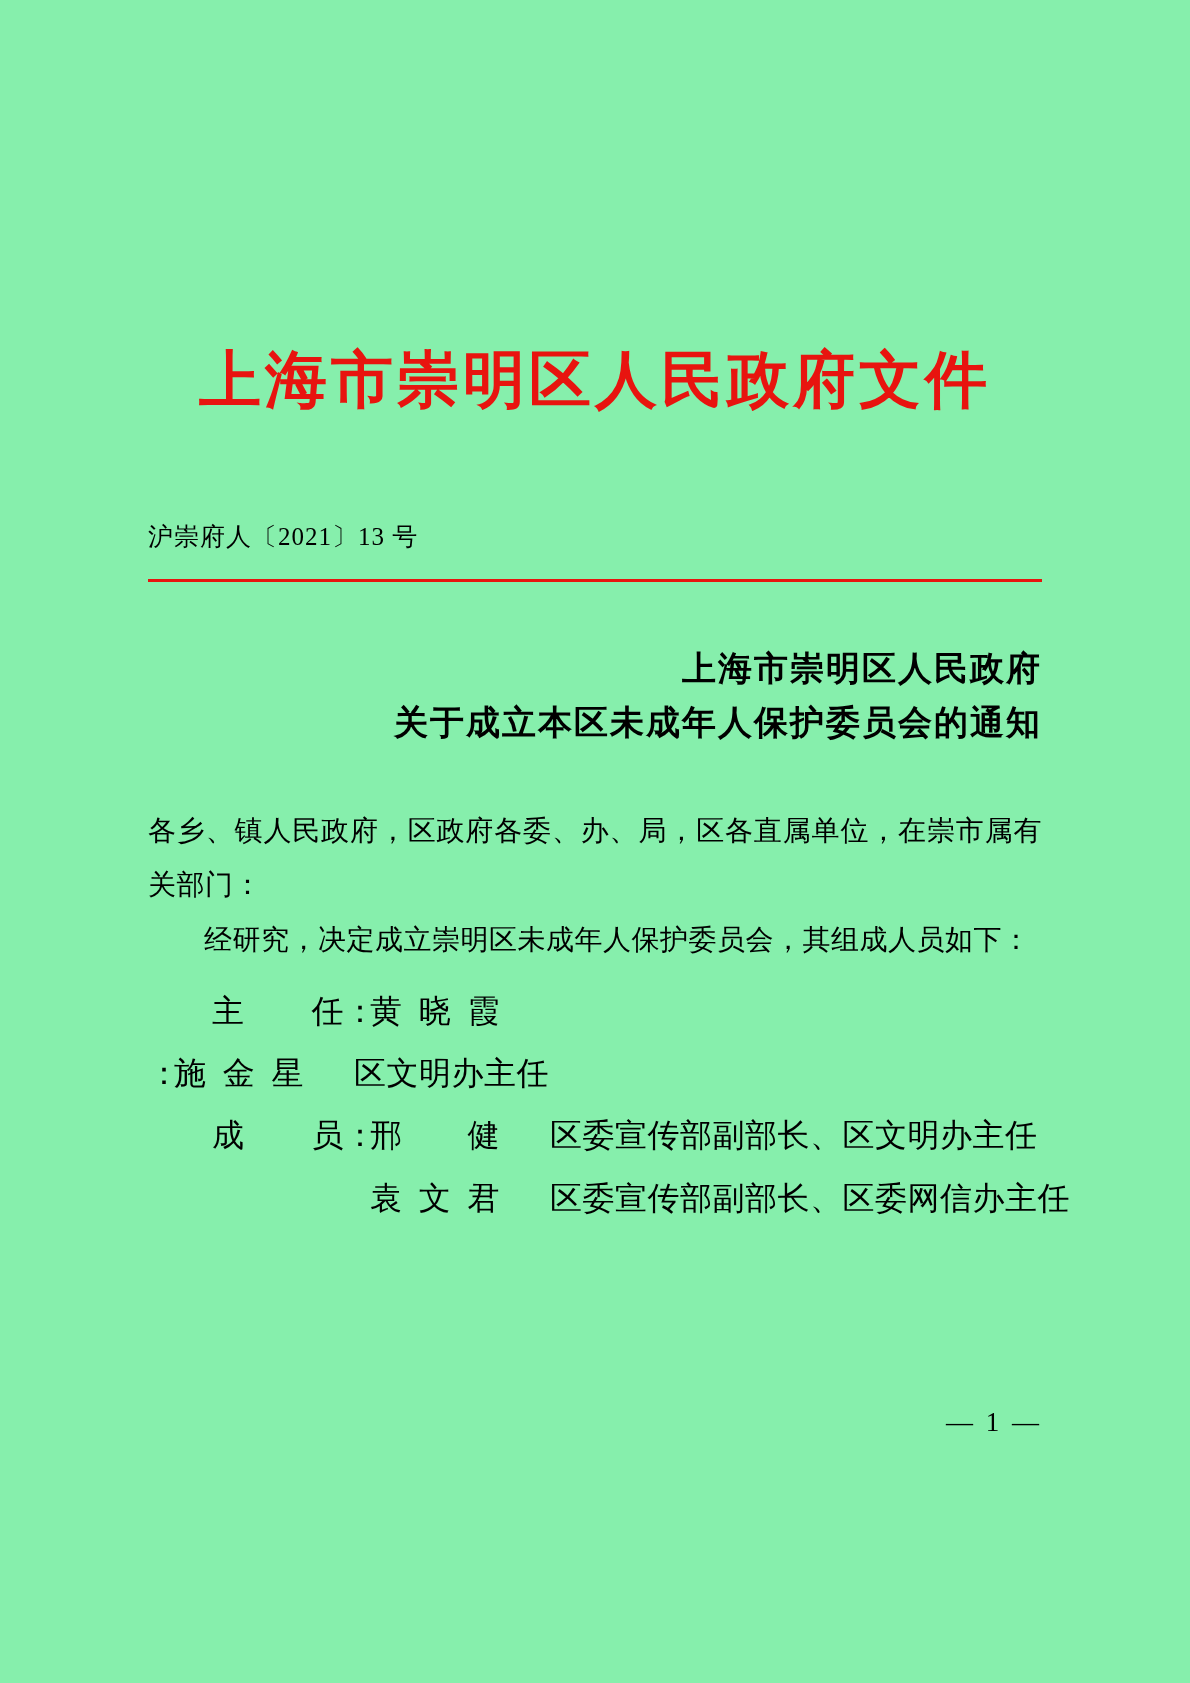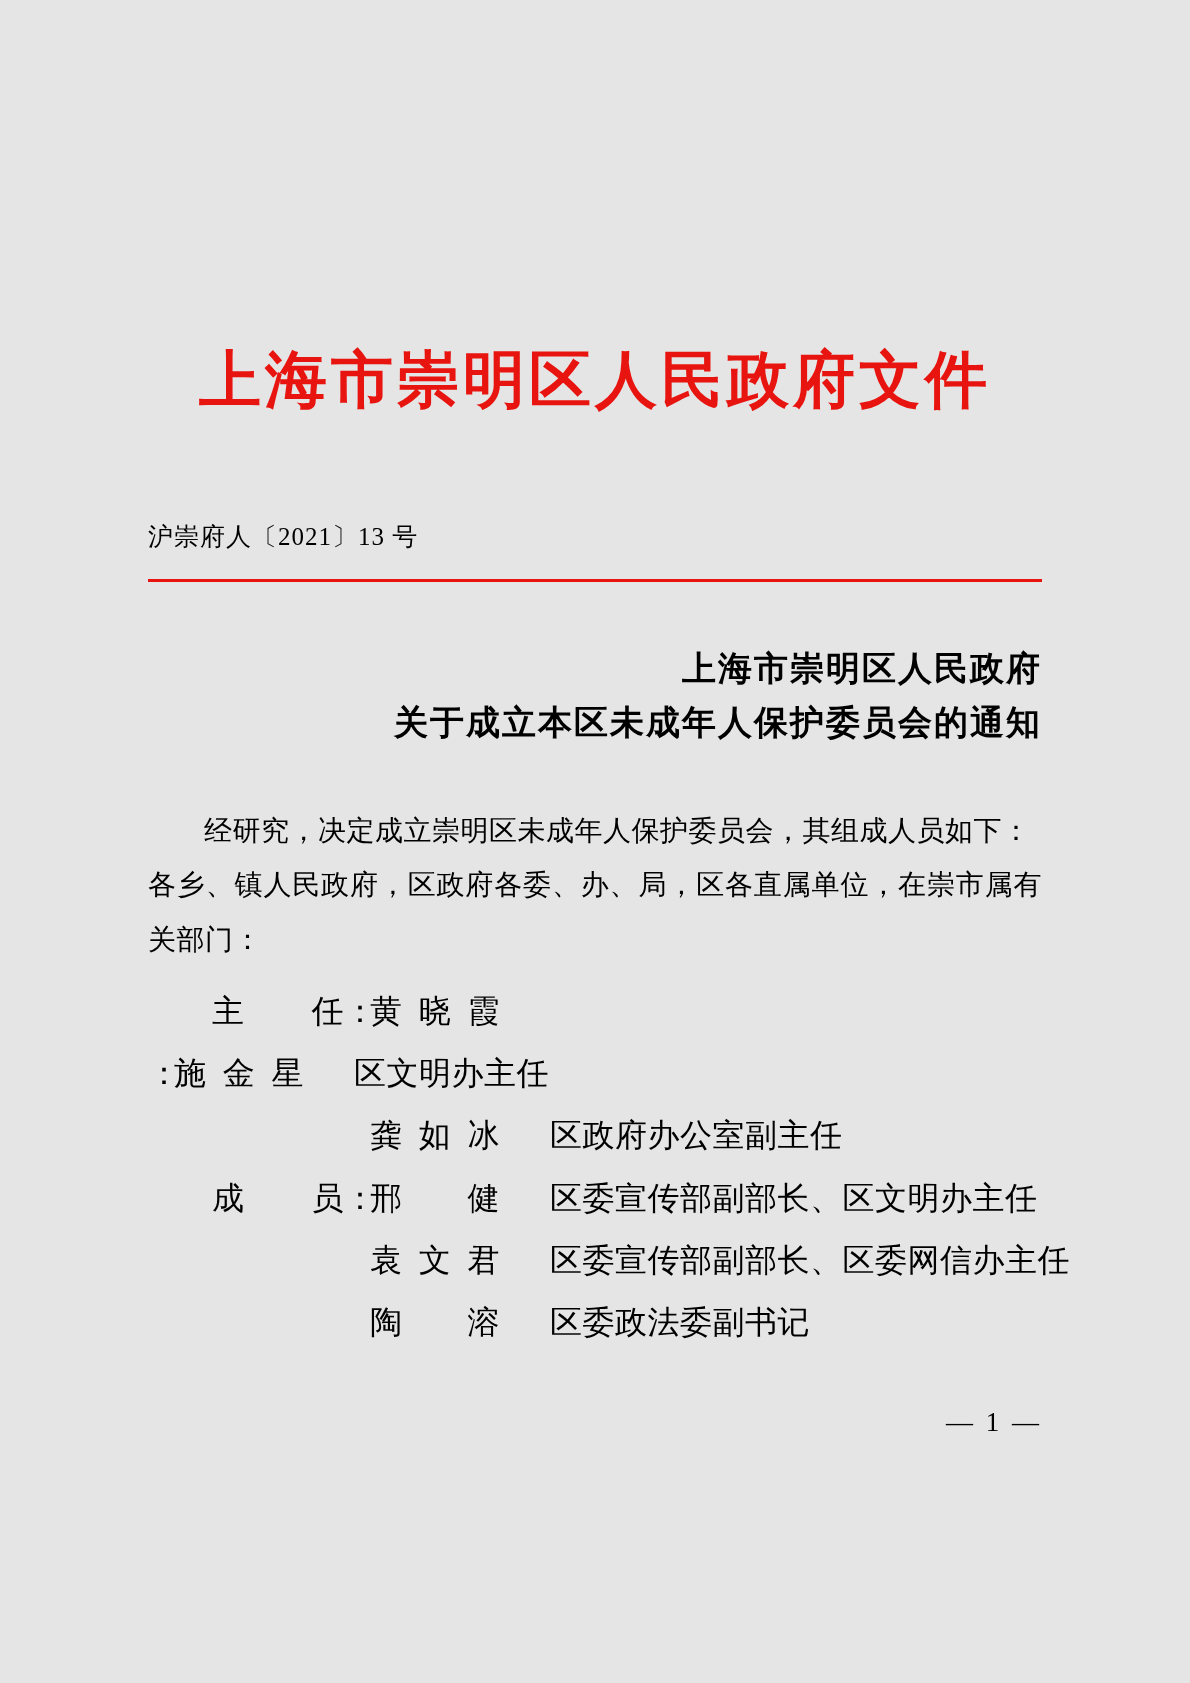--- a/index.html
+++ b/index.html
@@ -13,21 +13,21 @@
     position: relative;
     font-family: "Liberation Serif", "DejaVu Serif", serif;
     color: #000000;
   }
   .page {
     position: absolute;
     left: 0;
     top: 0;
     width: 1190px;
     height: 1683px;
-    background: #e5e5e5;
+    background: #86efac;
     overflow: hidden;
   }
   .content {
     position: absolute;
     left: 148px;
     top: 0;
     width: 894px;
   }
 
   
@@ -150,57 +150,45 @@
     <div class="doc-number">沪崇府人〔2021〕13 号</div>
 
     <div class="red-rule"></div>
 
     <div class="doc-title">
       <span class="line">上海市崇明区人民政府</span>
       <span class="line">关于成立本区未成年人保护委员会的通知</span>
     </div>
 
     <div class="body-text">
+      <p class="para">各乡、镇人民政府，区政府各委、办、局，区各直属单位，在崇市属有关部门：</p>
       <p class="para indent">经研究，决定成立崇明区未成年人保护委员会，其组成人员如下：</p>
-      <p class="para">各乡、镇人民政府，区政府各委、办、局，区各直属单位，在崇市属有关部门：</p>
 
       <div class="roster">
         <div class="roster-row">
           <span class="roster-role">主任</span>
           <span class="roster-colon">：</span>
           <span class="roster-name">黄晓霞</span>
         </div>
         <div class="roster-row">
           <span class="roster-colon">：</span>
           <span class="roster-name">施金星</span>
           <span class="roster-title">区文明办主任</span>
         </div>
         <div class="roster-row">
-          <span class="roster-role"></span>
-          <span class="roster-colon"></span>
-          <span class="roster-name">龚如冰</span>
-          <span class="roster-title">区政府办公室副主任</span>
-        </div>
-        <div class="roster-row">
           <span class="roster-role">成员</span>
           <span class="roster-colon">：</span>
           <span class="roster-name">邢健</span>
           <span class="roster-title">区委宣传部副部长、区文明办主任</span>
         </div>
         <div class="roster-row">
           <span class="roster-role"></span>
           <span class="roster-colon"></span>
           <span class="roster-name">袁文君</span>
           <span class="roster-title">区委宣传部副部长、区委网信办主任</span>
         </div>
-        <div class="roster-row">
-          <span class="roster-role"></span>
-          <span class="roster-colon"></span>
-          <span class="roster-name">陶溶</span>
-          <span class="roster-title">区委政法委副书记</span>
-        </div>
       </div>
     </div>
 
   </div>
 
   <div class="page-footer">— 1 —</div>
 </div>
 
 </body></html>

